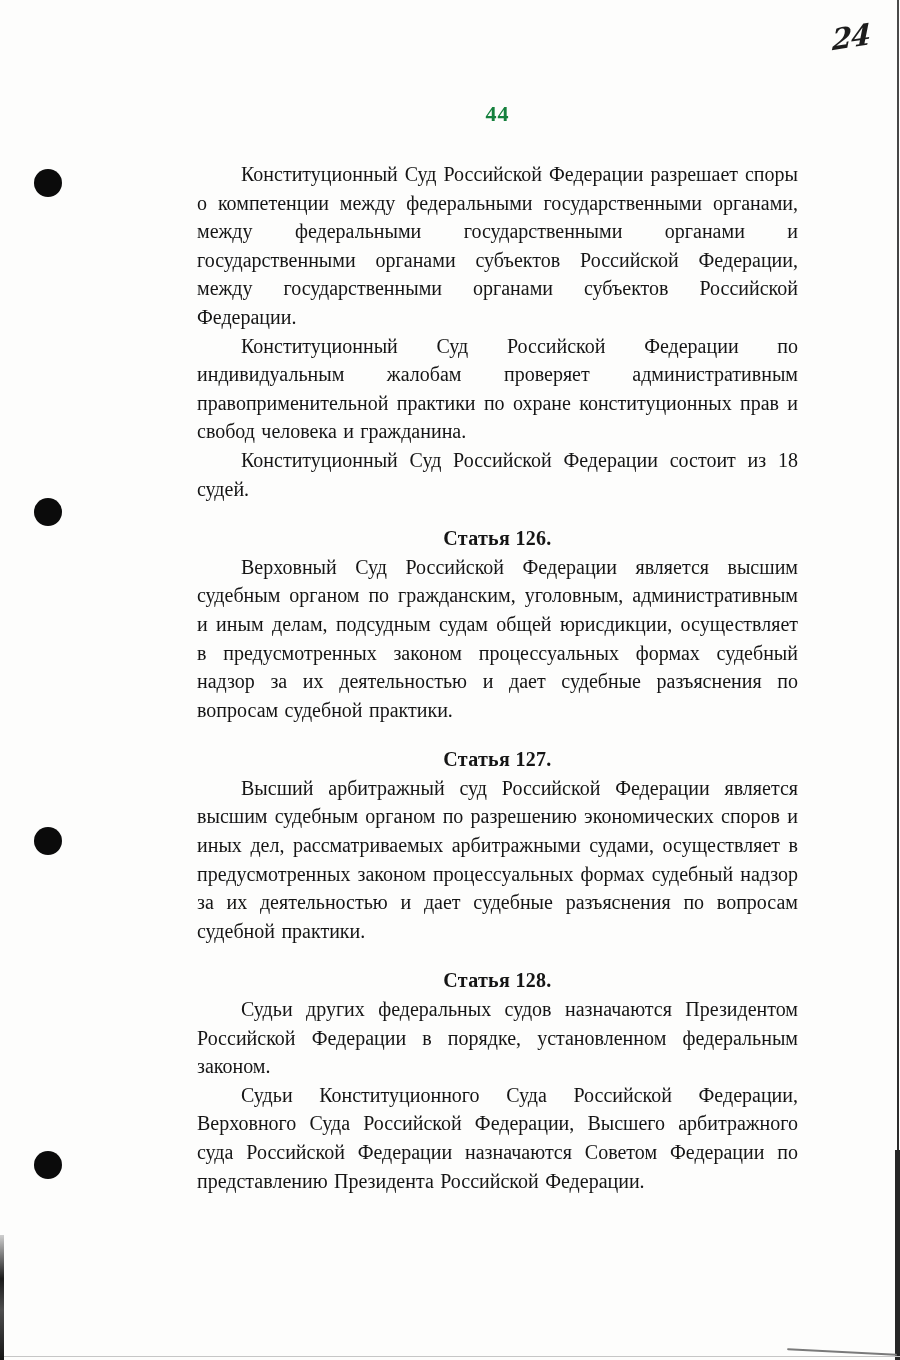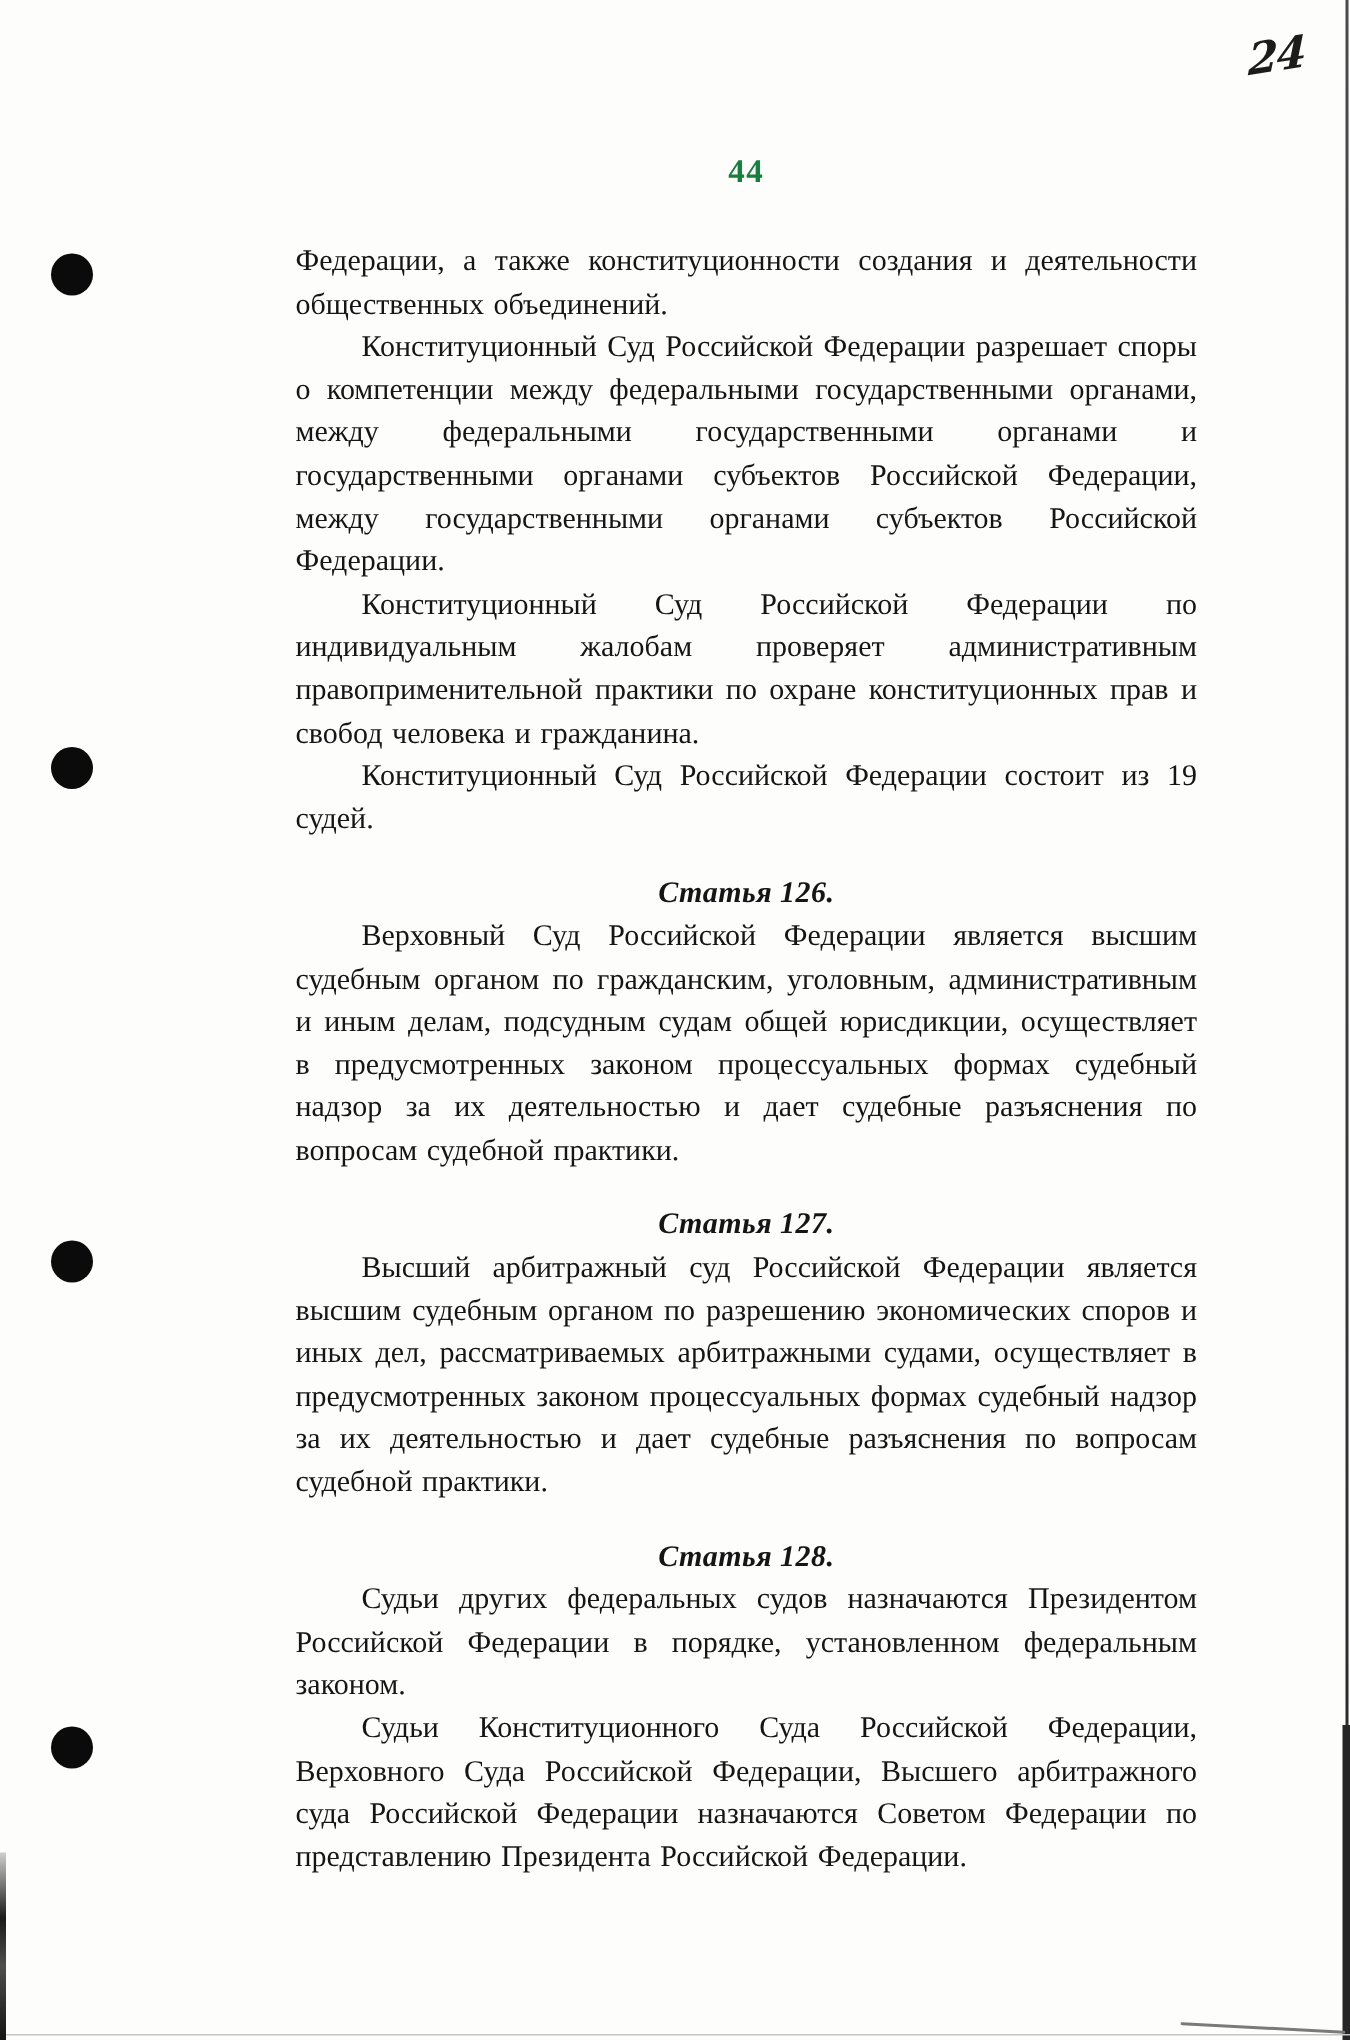--- a/index.html
+++ b/index.html
@@ -58,21 +58,20 @@
     text-indent: 0;
   }
   .heading {
     margin: 21px 0 0 0;
     font-size: 20px;
     line-height: 28.6px;
     font-weight: bold;
     text-align: center;
     text-indent: 0;
     letter-spacing: 0.3px;
-    font-style: italic;
   }
   .dot {
     position: absolute;
     left: 34px;
     width: 28px;
     height: 28px;
     border-radius: 50%;
     background: #0b0b0b;
   }
   .dot-1 { top: 169px; }
@@ -130,24 +129,23 @@
   <div class="handwritten">24</div>
 
   <div class="pagenum">44</div>
 
   <div class="dot dot-1"></div>
   <div class="dot dot-2"></div>
   <div class="dot dot-3"></div>
   <div class="dot dot-4"></div>
 
   <div class="content">
-    <p class="para no-indent">Федерации, а также конституционности создания и деятельности общественных объединений.</p>
     <p class="para">Конституционный Суд Российской Федерации разрешает споры о компетенции между федеральными государственными органами, между федеральными государственными органами и государственными органами субъектов Российской Федерации, между государственными органами субъектов Российской Федерации.</p>
     <p class="para">Конституционный Суд Российской Федерации по индивидуальным жалобам проверяет административным правоприменительной практики по охране конституционных прав и свобод человека и гражданина.</p>
-    <p class="para">Конституционный Суд Российской Федерации состоит из 19 судей.</p>
+    <p class="para">Конституционный Суд Российской Федерации состоит из 18 судей.</p>
 
     <h2 class="heading">Статья 126.</h2>
     <p class="para">Верховный Суд Российской Федерации является высшим судебным органом по гражданским, уголовным, административным и иным делам, подсудным судам общей юрисдикции, осуществляет в предусмотренных законом процессуальных формах судебный надзор за их деятельностью и дает судебные разъяснения по вопросам судебной практики.</p>
 
     <h2 class="heading">Статья 127.</h2>
     <p class="para">Высший арбитражный суд Российской Федерации является высшим судебным органом по разрешению экономических споров и иных дел, рассматриваемых арбитражными судами, осуществляет в предусмотренных законом процессуальных формах судебный надзор за их деятельностью и дает судебные разъяснения по вопросам судебной практики.</p>
 
     <h2 class="heading">Статья 128.</h2>
     <p class="para">Судьи других федеральных судов назначаются Президентом Российской Федерации в порядке, установленном федеральным законом.</p>
     <p class="para">Судьи Конституционного Суда Российской Федерации, Верховного Суда Российской Федерации, Высшего арбитражного суда Российской Федерации назначаются Советом Федерации по представлению Президента Российской Федерации.</p>

